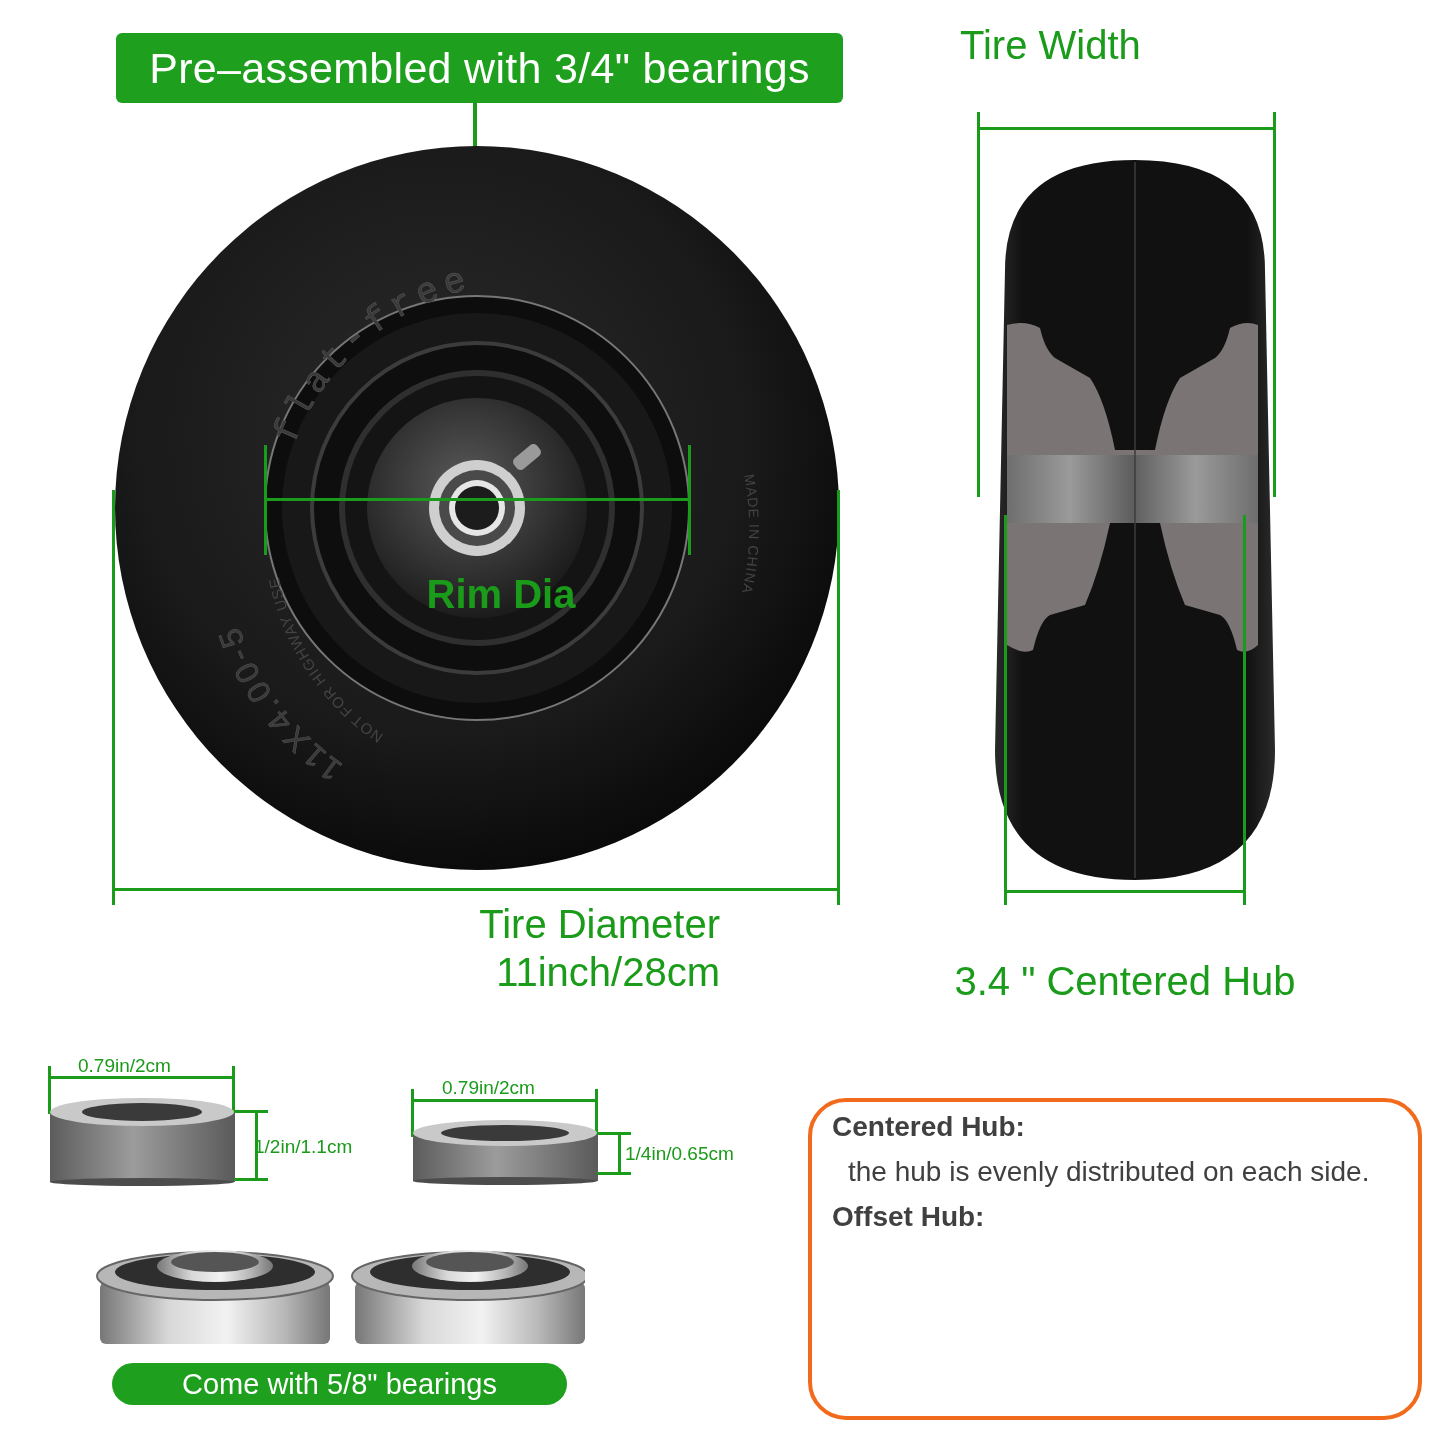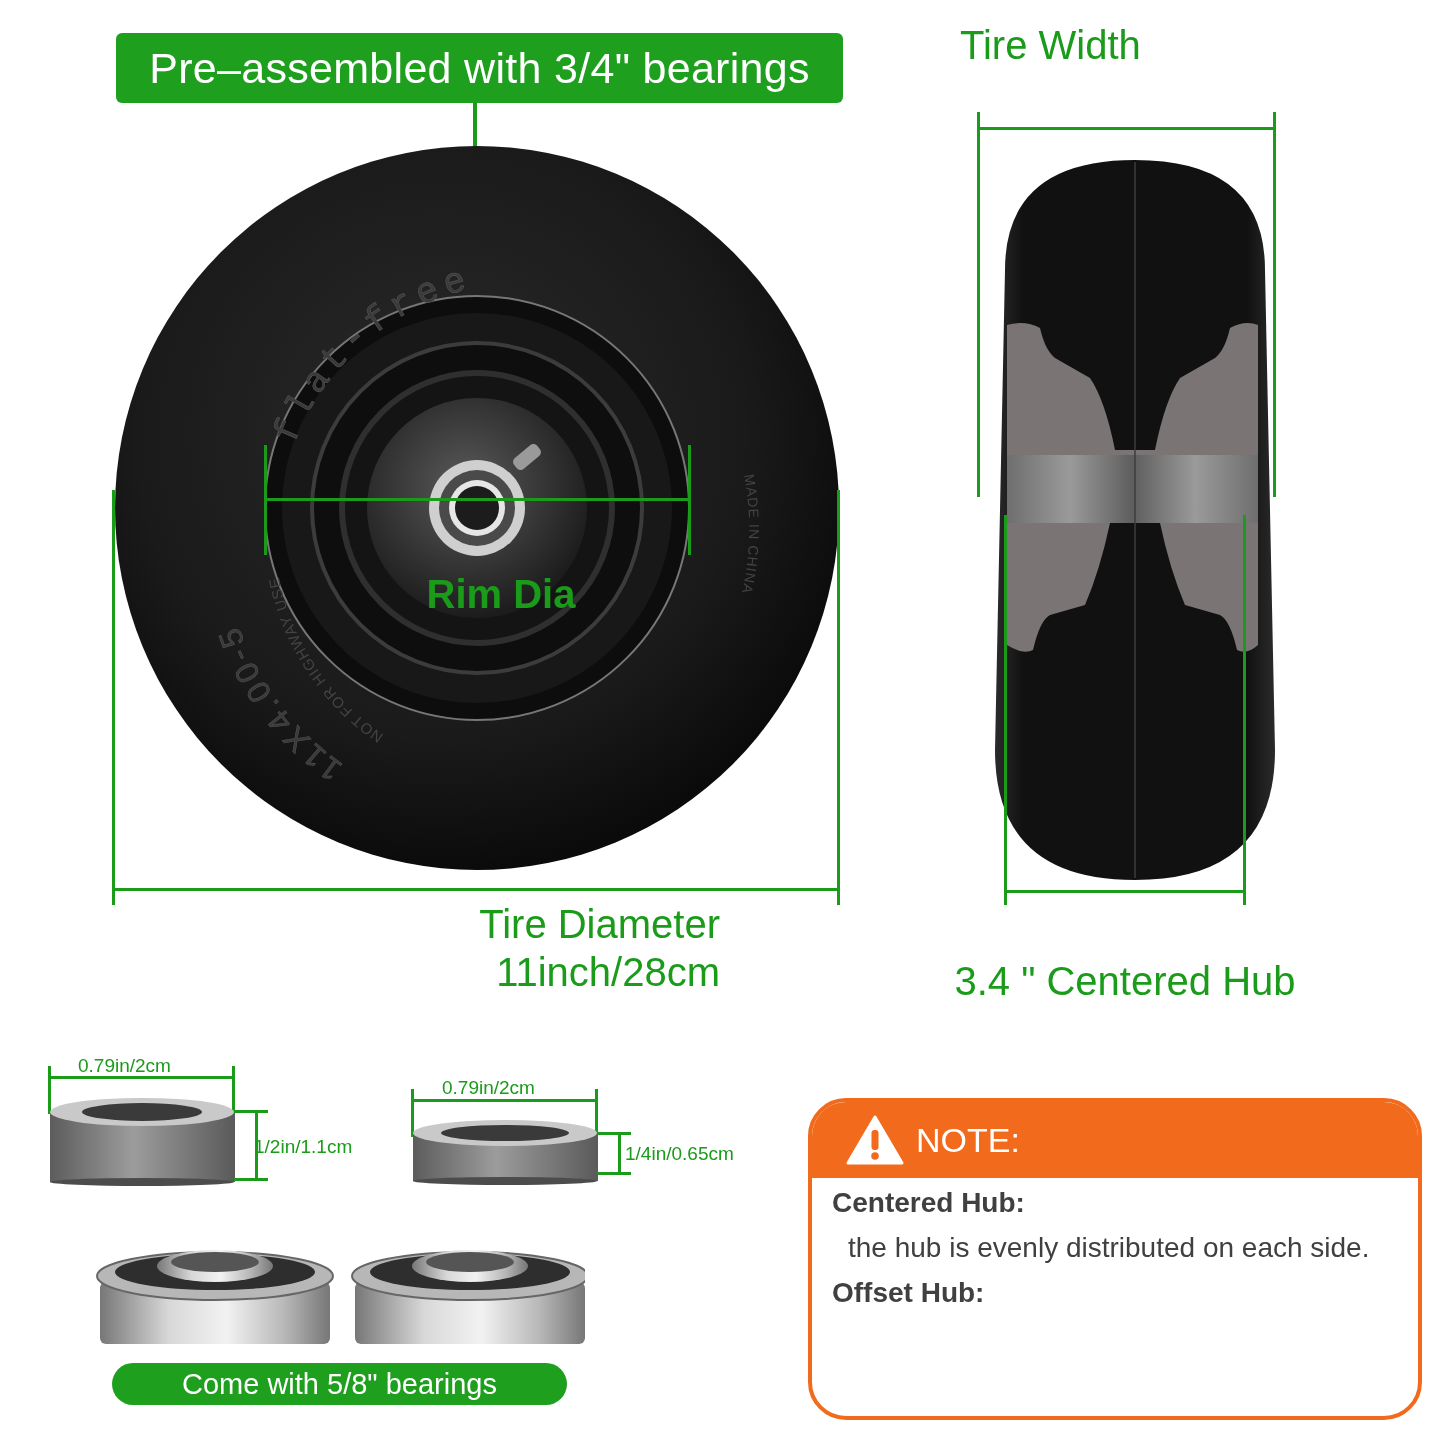--- a/index.html
+++ b/index.html
@@ -225,26 +225,18 @@
     <rect x="260" y="40" width="230" height="62" rx="6" fill="url(#br)"></rect>
     <ellipse cx="375" cy="34" rx="118" ry="24" fill="#b7b7b7" stroke="#666" stroke-width="2"></ellipse>
     <ellipse cx="375" cy="30" rx="100" ry="18" fill="#2e2e2e"></ellipse>
     <ellipse cx="375" cy="24" rx="58" ry="16" fill="url(#br)"></ellipse>
     <ellipse cx="375" cy="20" rx="44" ry="10" fill="#555"></ellipse>
   </g>
 </svg>
 <div class="abs pill">Come with 5/8" bearings</div>
 
 <div class="abs note">
-  <div class="note-head">
-    <svg width="58" height="50" viewBox="0 0 58 50">
-      <path d="M29 2 L56 48 L2 48 Z" fill="#ffffff" stroke="#ffffff" stroke-width="3" stroke-linejoin="round"></path>
-      <rect x="25.5" y="15" width="7" height="20" rx="3" fill="#f26a1b"></rect>
-      <circle cx="29" cy="41" r="3.8" fill="#f26a1b"></circle>
-    </svg>
-    <span>NOTE:</span>
-  </div>
   <div class="note-body">
     <div class="bold">Centered Hub:</div>
     <div style="width:560px;margin-left:16px;">the hub is evenly distributed on each side.</div>
     <div class="bold">Offset Hub:</div>
   </div>
 </div>
 
 </body></html>

